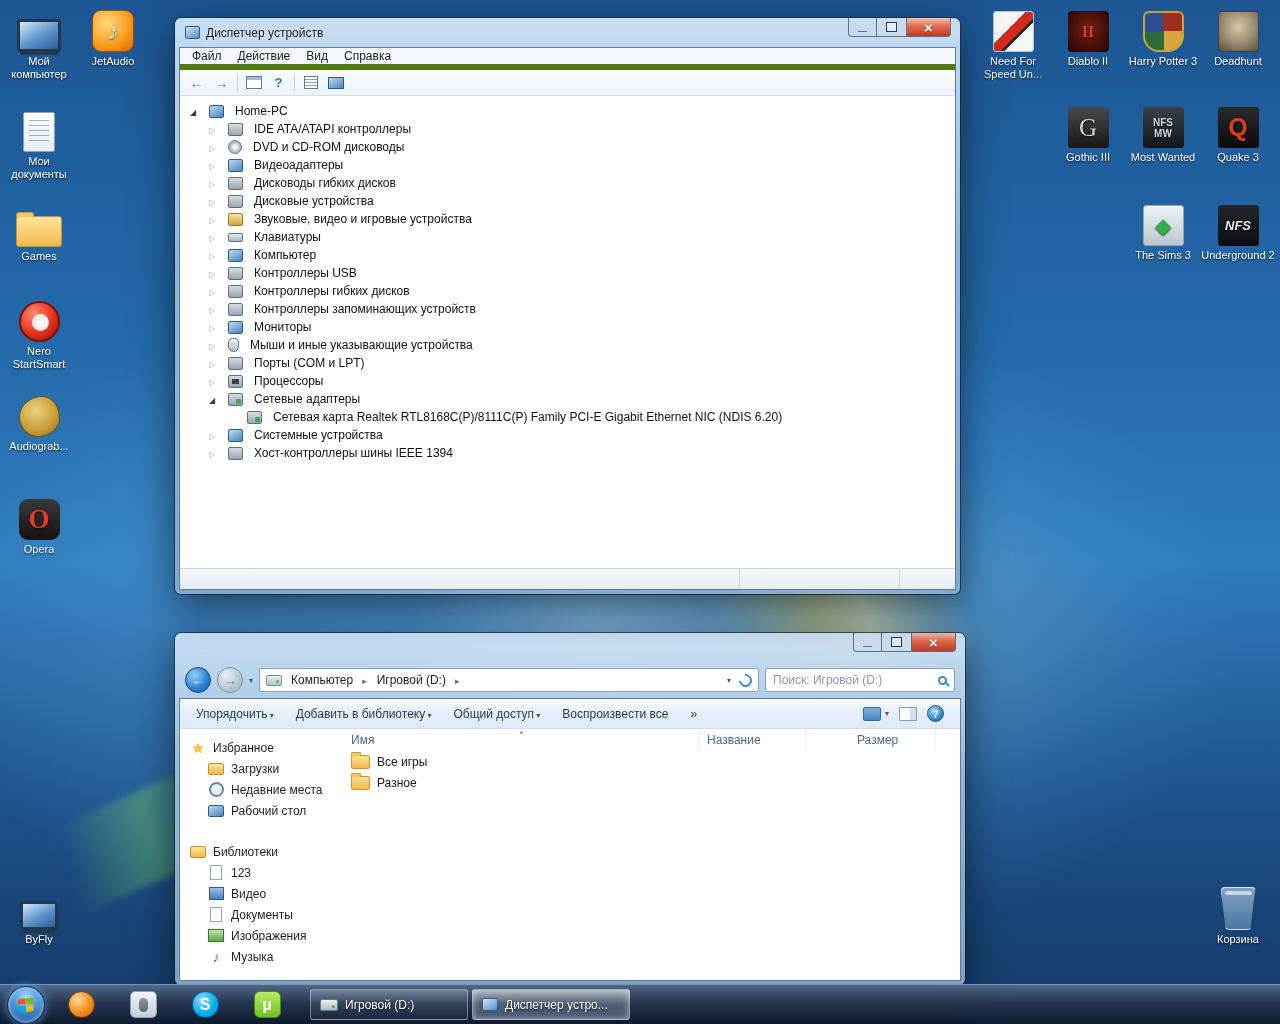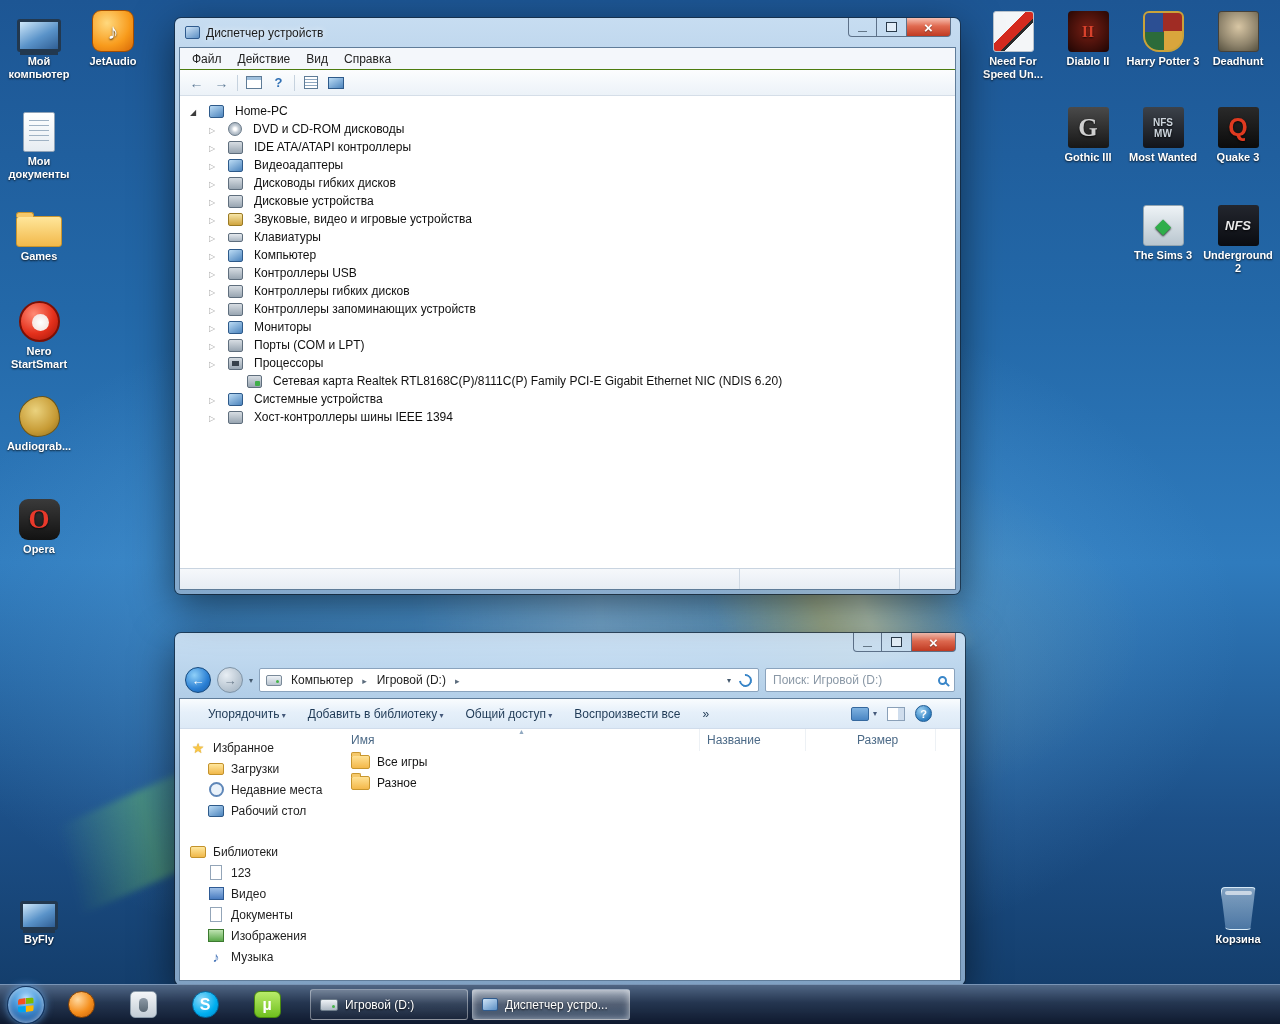--- a/index.html
+++ b/index.html
@@ -18,21 +18,21 @@
     transform:rotate(-14deg); filter:blur(4px); }
   .streak.beam2 { left:620px; top:560px; width:420px; height:110px;
     background:linear-gradient(80deg, transparent 25%, rgba(255,215,90,.45) 48%, rgba(255,240,170,.55) 58%, transparent 80%);
     transform:rotate(-10deg); filter:blur(3px); }
   .streak.beam3 { left:10px; top:790px; width:280px; height:90px;
     background:linear-gradient(100deg, transparent 20%, rgba(130,225,90,.35) 50%, transparent 80%);
     transform:rotate(-24deg); filter:blur(3px); }
 
   
   .dicon { position:absolute; width:74px; display:flex; flex-direction:column; align-items:center;
-    text-align:center; color:#fff; font-size:11px; line-height:13px; text-shadow:0 1px 2px rgba(0,0,0,.8); cursor:default;font-weight:bold; }
+    text-align:center; color:#fff; font-size:11px; line-height:13px; text-shadow:0 1px 2px rgba(0,0,0,.8); cursor:default; }
   .dart { height:46px; display:flex; align-items:flex-end; justify-content:center; margin-bottom:3px; }
   .shape { position:relative; display:flex; align-items:center; justify-content:center; }
   .dicon.my-computer{left:2px;top:6px}        .dicon.jetaudio{left:76px;top:6px}
   .dicon.my-documents{left:2px;top:106px}     .dicon.games{left:2px;top:201px}
   .dicon.nero{left:2px;top:296px}             .dicon.audiograb{left:2px;top:391px}
   .dicon.opera{left:2px;top:494px}            .dicon.byfly{left:2px;top:884px}
   .dicon.nfs-undercover{left:976px;top:6px}   .dicon.diablo2{left:1051px;top:6px}
   .dicon.harry-potter3{left:1126px;top:6px}   .dicon.deadhunt{left:1201px;top:6px}
   .dicon.gothic3{left:1051px;top:102px}       .dicon.most-wanted{left:1126px;top:102px}
   .dicon.quake3{left:1201px;top:102px}        .dicon.sims3{left:1126px;top:200px}
@@ -102,21 +102,21 @@
   .cap.closeb { width:45px; border-radius:0 0 4px 0;
     background:linear-gradient(#f7c0b2,#e06a50 45%,#c03a22); }
   .cap.minb::before { content:"—"; font-size:9px; transform:translateY(4px); }
   .cap.maxb::before { content:""; width:9px; height:8px; border:1px solid #2a3a4a; background:rgba(255,255,255,.5); }
   .cap.closeb::before { content:"×"; color:#fff; font-size:15px; font-weight:bold; text-shadow:0 1px 1px rgba(0,0,0,.4); }
   .win-body { position:absolute; left:4px; right:4px; bottom:4px; background:#fff; border:1px solid #5f7c99; }
 
   
   #dm-window { left:175px; top:18px; width:785px; height:576px; z-index:20; }
   #dm-window .win-body { top:29px; }
-  .menubar { height:22px; background:#f4f7fb; border-bottom:1px solid #4d7c0f;
+  .menubar { height:22px; background:#f4f7fb; border-bottom:6px solid #4d7c0f;
     display:flex; align-items:center; padding:0 4px; font-size:12px; color:#222; }
   .menu-item { padding:2px 8px; }
   .dm-toolbar { height:26px; background:linear-gradient(#fcfdfe,#ecf2f8); border-bottom:1px solid #d5dee8;
     display:flex; align-items:center; padding:0 4px; }
   .dm-ti { width:25px; height:21px; display:flex; align-items:center; justify-content:center; border-radius:2px; }
   .dm-ti.back-icon::before { content:"←"; color:#5e7b96; font-size:14px; }
   .dm-ti.forward-icon::before { content:"→"; color:#5e7b96; font-size:14px; }
   .dm-ti.separator { width:7px; height:21px; }
   .dm-ti.separator::before { content:""; width:1px; height:16px; background:#c6d2de; }
   .dm-ti.console-window-icon::before { content:""; width:14px; height:11px; border:1px solid #5e7b96;
@@ -177,21 +177,21 @@
   .addr-drop { color:#44596e; font-size:8px; }
   .refresh-ico { width:13px; height:13px; border:2px solid #3a86c8; border-radius:50%;
     border-left-color:transparent; transform:rotate(40deg); }
   .searchbox { width:190px; height:24px; background:#fff; border:1px solid #8aa3bd; border-radius:2px;
     display:flex; align-items:center; justify-content:space-between; padding:0 7px;
     font-size:12px; color:#8a98a6; flex:none; }
   .mag-ico { width:9px; height:9px; border:2px solid #3a86c8; border-radius:50%; position:relative; flex:none; }
   .mag-ico::after { content:""; position:absolute; width:6px; height:2px; background:#3a86c8;
     transform:rotate(45deg); right:-5px; bottom:-2px; }
   .cmdbar { height:30px; background:linear-gradient(#f9fcfe,#e6f0fa 45%,#dce9f6);
-    border-bottom:1px solid #d0dceb; display:flex; align-items:center; padding:0 28px;
+    border-bottom:1px solid #d0dceb; display:flex; align-items:center; padding:0 16px;
     gap:22px; font-size:12px; color:#1f3a56; }
   .cmd.chev::after { content:" ▾"; font-size:8px; color:#44597a; }
   .cmd-right { margin-left:auto; display:flex; align-items:center; gap:10px; }
   .ic-views { width:18px; height:14px; border:1px solid #35689e; border-radius:2px;
     background:linear-gradient(#7fb2e0,#4a86c4); }
   .views-chev { font-size:8px; color:#44597a; margin-left:-6px; }
   .ic-preview { width:18px; height:14px; border:1px solid #8aa0b8;
     background:linear-gradient(90deg,#ffffff 60%,#cfdded 60%); }
   .ic-help { width:17px; height:17px; border-radius:50%; color:#fff; font-size:11px; font-weight:bold;
     background:radial-gradient(circle at 35% 30%,#9fd2f2,#2f7fc1 70%); border:1px solid #1e5b94;
@@ -473,32 +473,32 @@
     <div class="tree">
 
         <div class="tree-row lvl0">
           <span class="twisty expanded"></span>
           <span class="ticon computer-icon"></span>
           <span class="tlabel">Home-PC</span>
         </div>
 
         <div class="tree-row lvl1">
           <span class="twisty collapsed"></span>
+          <span class="ticon ide-icon"></span>
+          <span class="tlabel">IDE ATA/ATAPI контроллеры</span>
+        </div>
+
+        <div class="tree-row lvl1">
+          <span class="twisty collapsed"></span>
           <span class="ticon dvd-icon"></span>
           <span class="tlabel">DVD и CD-ROM дисководы</span>
         </div>
 
         <div class="tree-row lvl1">
           <span class="twisty collapsed"></span>
-          <span class="ticon ide-icon"></span>
-          <span class="tlabel">IDE ATA/ATAPI контроллеры</span>
-        </div>
-
-        <div class="tree-row lvl1">
-          <span class="twisty collapsed"></span>
           <span class="ticon display-icon"></span>
           <span class="tlabel">Видеоадаптеры</span>
         </div>
 
         <div class="tree-row lvl1">
           <span class="twisty collapsed"></span>
           <span class="ticon floppy-icon"></span>
           <span class="tlabel">Дисководы гибких дисков</span>
         </div>
 
@@ -543,33 +543,43 @@
           <span class="ticon storage-icon"></span>
           <span class="tlabel">Контроллеры запоминающих устройств</span>
         </div>
 
         <div class="tree-row lvl1">
           <span class="twisty collapsed"></span>
           <span class="ticon monitor-icon"></span>
           <span class="tlabel">Мониторы</span>
         </div>
 
+        <div class="tree-row lvl1">
+          <span class="twisty collapsed"></span>
+          <span class="ticon mouse-icon"></span>
+          <span class="tlabel">Мыши и иные указывающие устройства</span>
+        </div>
 
         <div class="tree-row lvl1">
           <span class="twisty collapsed"></span>
           <span class="ticon port-icon"></span>
           <span class="tlabel">Порты (COM и LPT)</span>
         </div>
 
         <div class="tree-row lvl1">
           <span class="twisty collapsed"></span>
           <span class="ticon cpu-icon"></span>
           <span class="tlabel">Процессоры</span>
         </div>
 
+        <div class="tree-row lvl1">
+          <span class="twisty expanded"></span>
+          <span class="ticon network-icon"></span>
+          <span class="tlabel">Сетевые адаптеры</span>
+        </div>
 
         <div class="tree-row lvl2">
           <span class="twisty leaf"></span>
           <span class="ticon netcard-icon"></span>
           <span class="tlabel">Сетевая карта Realtek RTL8168C(P)/8111C(P) Family PCI-E Gigabit Ethernet NIC (NDIS 6.20)</span>
         </div>
 
         <div class="tree-row lvl1">
           <span class="twisty collapsed"></span>
           <span class="ticon system-icon"></span>

